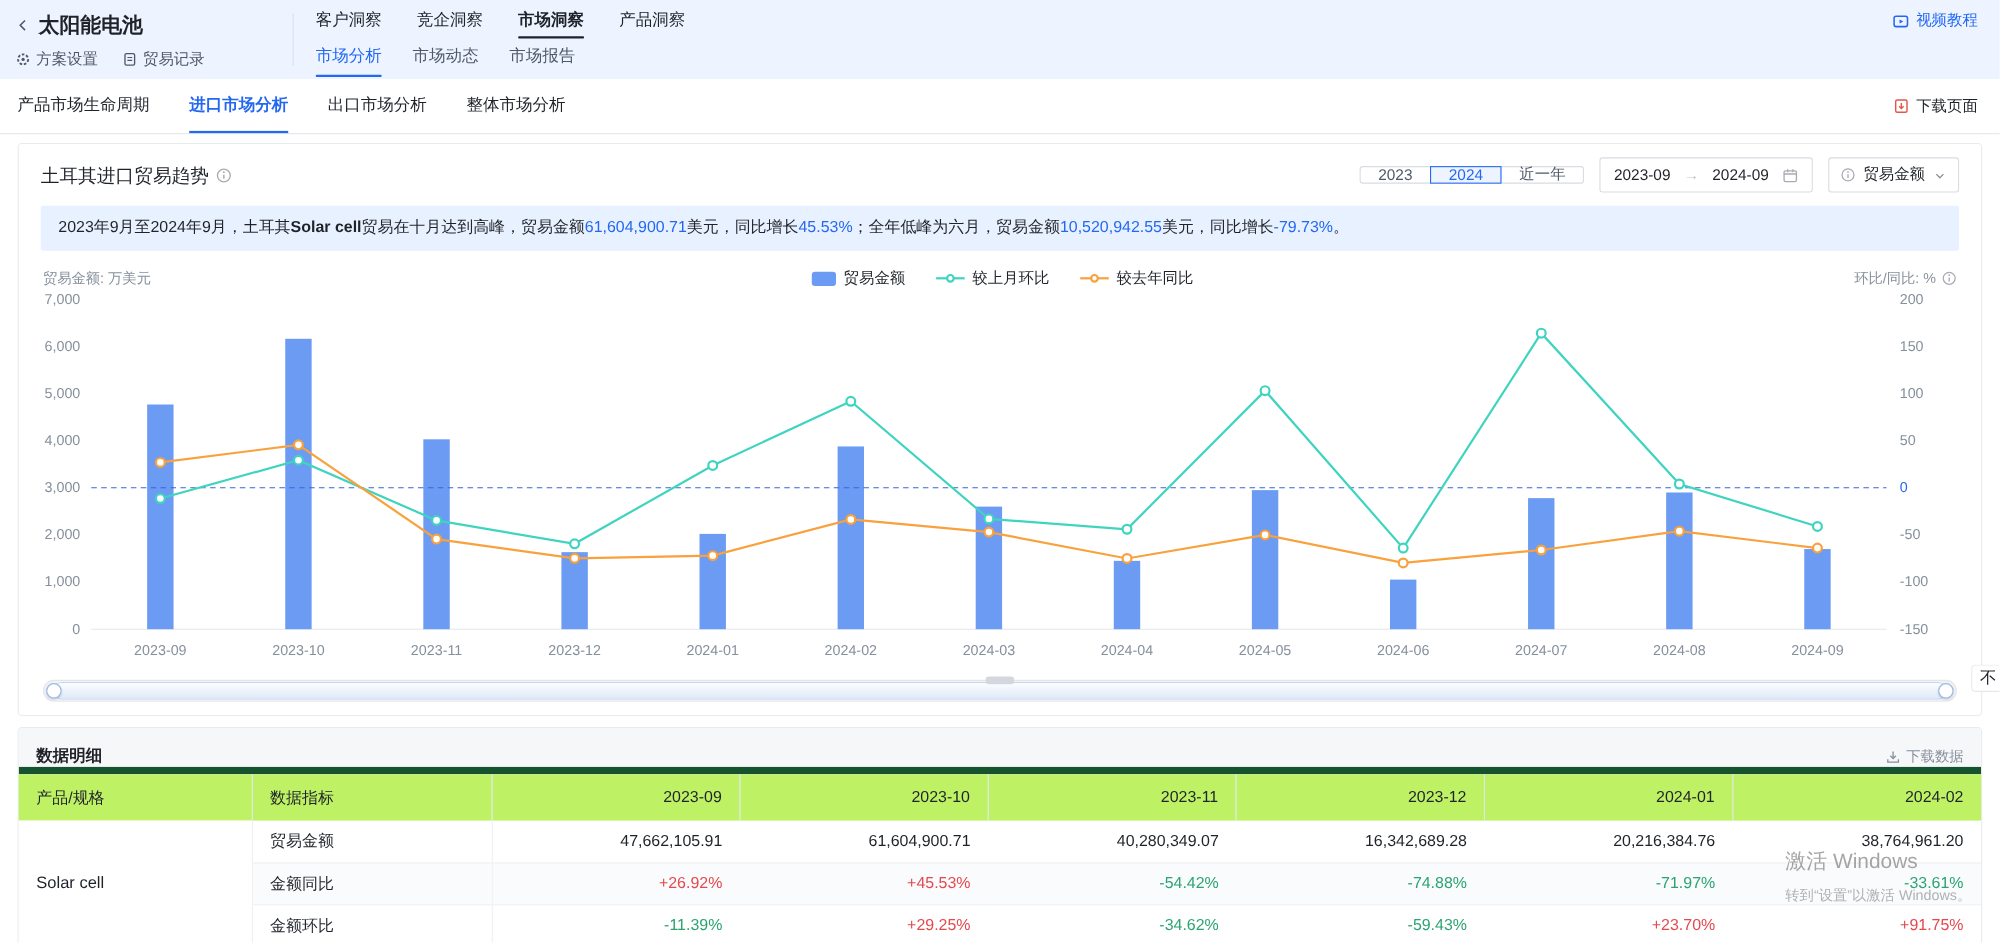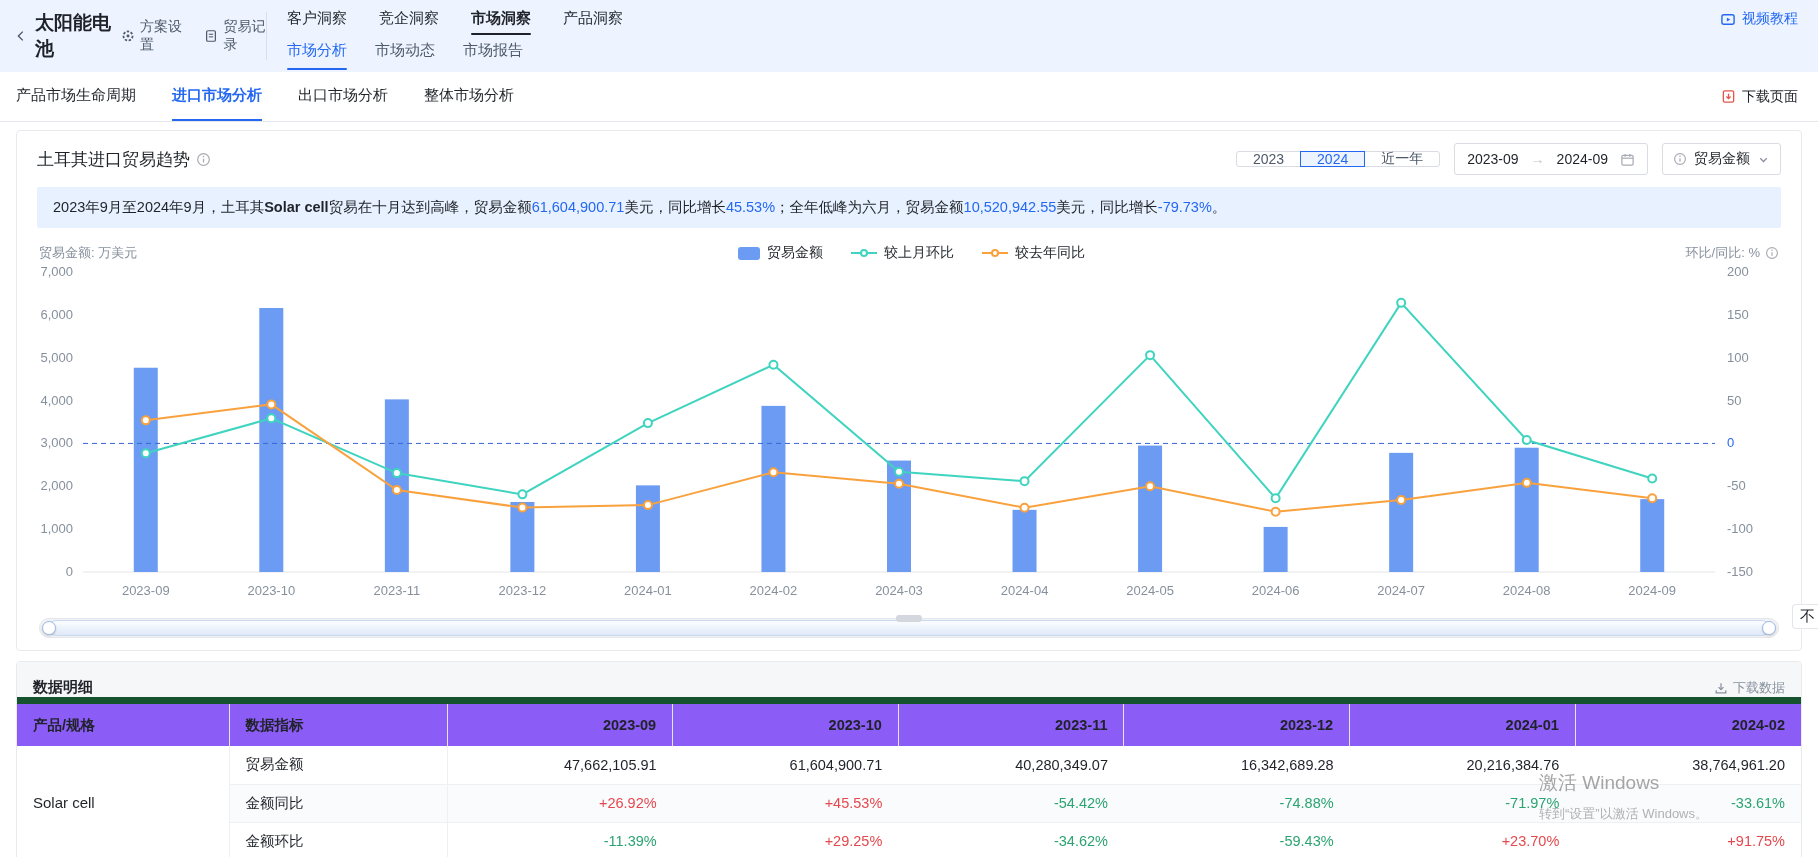--- a/index.html
+++ b/index.html
@@ -2,21 +2,21 @@
 <html><head>
 <meta charset="utf-8">
 <style>
   *{box-sizing:border-box;margin:0;padding:0}
   html,body{width:1818px;height:857px;overflow:hidden}
   body{font-family:"Liberation Sans","DejaVu Sans",sans-serif;color:#1f2329;background:#fff;position:relative;font-size:14px}
   svg{display:block}
 
   
   .topbar{display:flex;background:#edf4ff;height:72px;padding:0 20px 0 14px;align-items:stretch}
-  .topbar-left{width:252px;display:flex;flex-direction:row;justify-content:center;gap:9px}
+  .topbar-left{width:252px;display:flex;flex-direction:column;justify-content:center;gap:9px}
   .title-row{display:flex;align-items:center;gap:7px}
   .page-title{font-size:19px;font-weight:700;color:#1f2329}
   .tools-row{display:flex;gap:22px;color:#4e5969;font-size:14px;align-items:center}
   .tool{display:flex;align-items:center;gap:5px;cursor:pointer}
   .v-divider{width:1px;background:#d5e0f1;margin:12px 20px 12px 0}
   .topbar-center{display:flex;flex-direction:column;justify-content:center;gap:11px}
   .top-tabs{display:flex;gap:32px;font-size:15px;color:#1f2329}
   .top-tab{position:relative;cursor:pointer;padding-bottom:2px}
   .top-tab.active{font-weight:700}
   .top-tab.active::after{content:"";position:absolute;left:0;right:0;bottom:-5px;height:2px;background:#1f2329;border-radius:1px}
@@ -72,32 +72,32 @@
   .zoom-handle{position:absolute;top:50%;width:14px;height:14px;border-radius:50%;background:#fff;border:1px solid #9db9e8;transform:translateY(-50%);box-shadow:0 1px 2px rgba(0,0,0,.18)}
   .zoom-handle.left{left:-7px}.zoom-handle.right{right:-7px}
   .zoom-grip{position:absolute;left:50%;top:-3px;transform:translateX(-50%);width:26px;height:7px;border-radius:3px;background:#d4d7dd}
 
   
   .table-card{margin-top:10px}
   .table-header{display:flex;align-items:flex-end;height:42px;padding:0 16px;background:#f6f7f9;border-bottom:7px solid #14532d;border-radius:4px 4px 0 0}
   .table-title{font-size:15px;font-weight:700;color:#1f2329}
   .download-data{margin-left:auto;display:flex;align-items:center;gap:5px;font-size:13px;color:#86909c;cursor:pointer}
   table{width:100%;border-collapse:collapse;table-layout:fixed;font-size:14.5px}
-  thead th{background:#8b5cf6;font-weight:700;color:#1f2329;height:42px;padding:0 16px;text-align:right}
+  thead th{background:#bef264;font-weight:400;color:#1f2329;height:42px;padding:0 16px;text-align:right}
   thead th.left{text-align:left}
   thead th + th{border-left:1px solid #e2e5ea}
   tbody td{height:38px;padding:0 16px;border-bottom:1px solid #eef0f3;text-align:right;color:#1f2329}
   tbody tr.alt td{background:#fafbfd}
   td.product-cell{text-align:left;border-right:1px solid #eef0f3;background:#fff !important;font-size:15px}
   td.metric-cell{text-align:left;border-right:1px solid #eef0f3}
   td.pos{color:#e5484d}
   td.neg{color:#2ba471}
 
   
-  .watermark{position:absolute;left:1539px;top:770px;pointer-events:none;z-index:50}
+  .watermark{position:absolute;left:1623px;top:770px;pointer-events:none;z-index:50}
   .wm-1{font-size:19px;color:rgba(130,130,130,.72)}
   .wm-2{font-size:13px;color:rgba(130,130,130,.62);margin-top:9px}
   .float-tag{position:absolute;right:0;top:604px;background:#fff;border:1px solid #e5e6eb;border-right:none;border-radius:4px 0 0 4px;padding:2px 3px 2px 7px;font-size:15px;color:#1f2329;cursor:pointer;z-index:40}
 </style>
 </head>
 <body>
 
 <header class="topbar">
   <div class="topbar-left">
     <div class="title-row">

